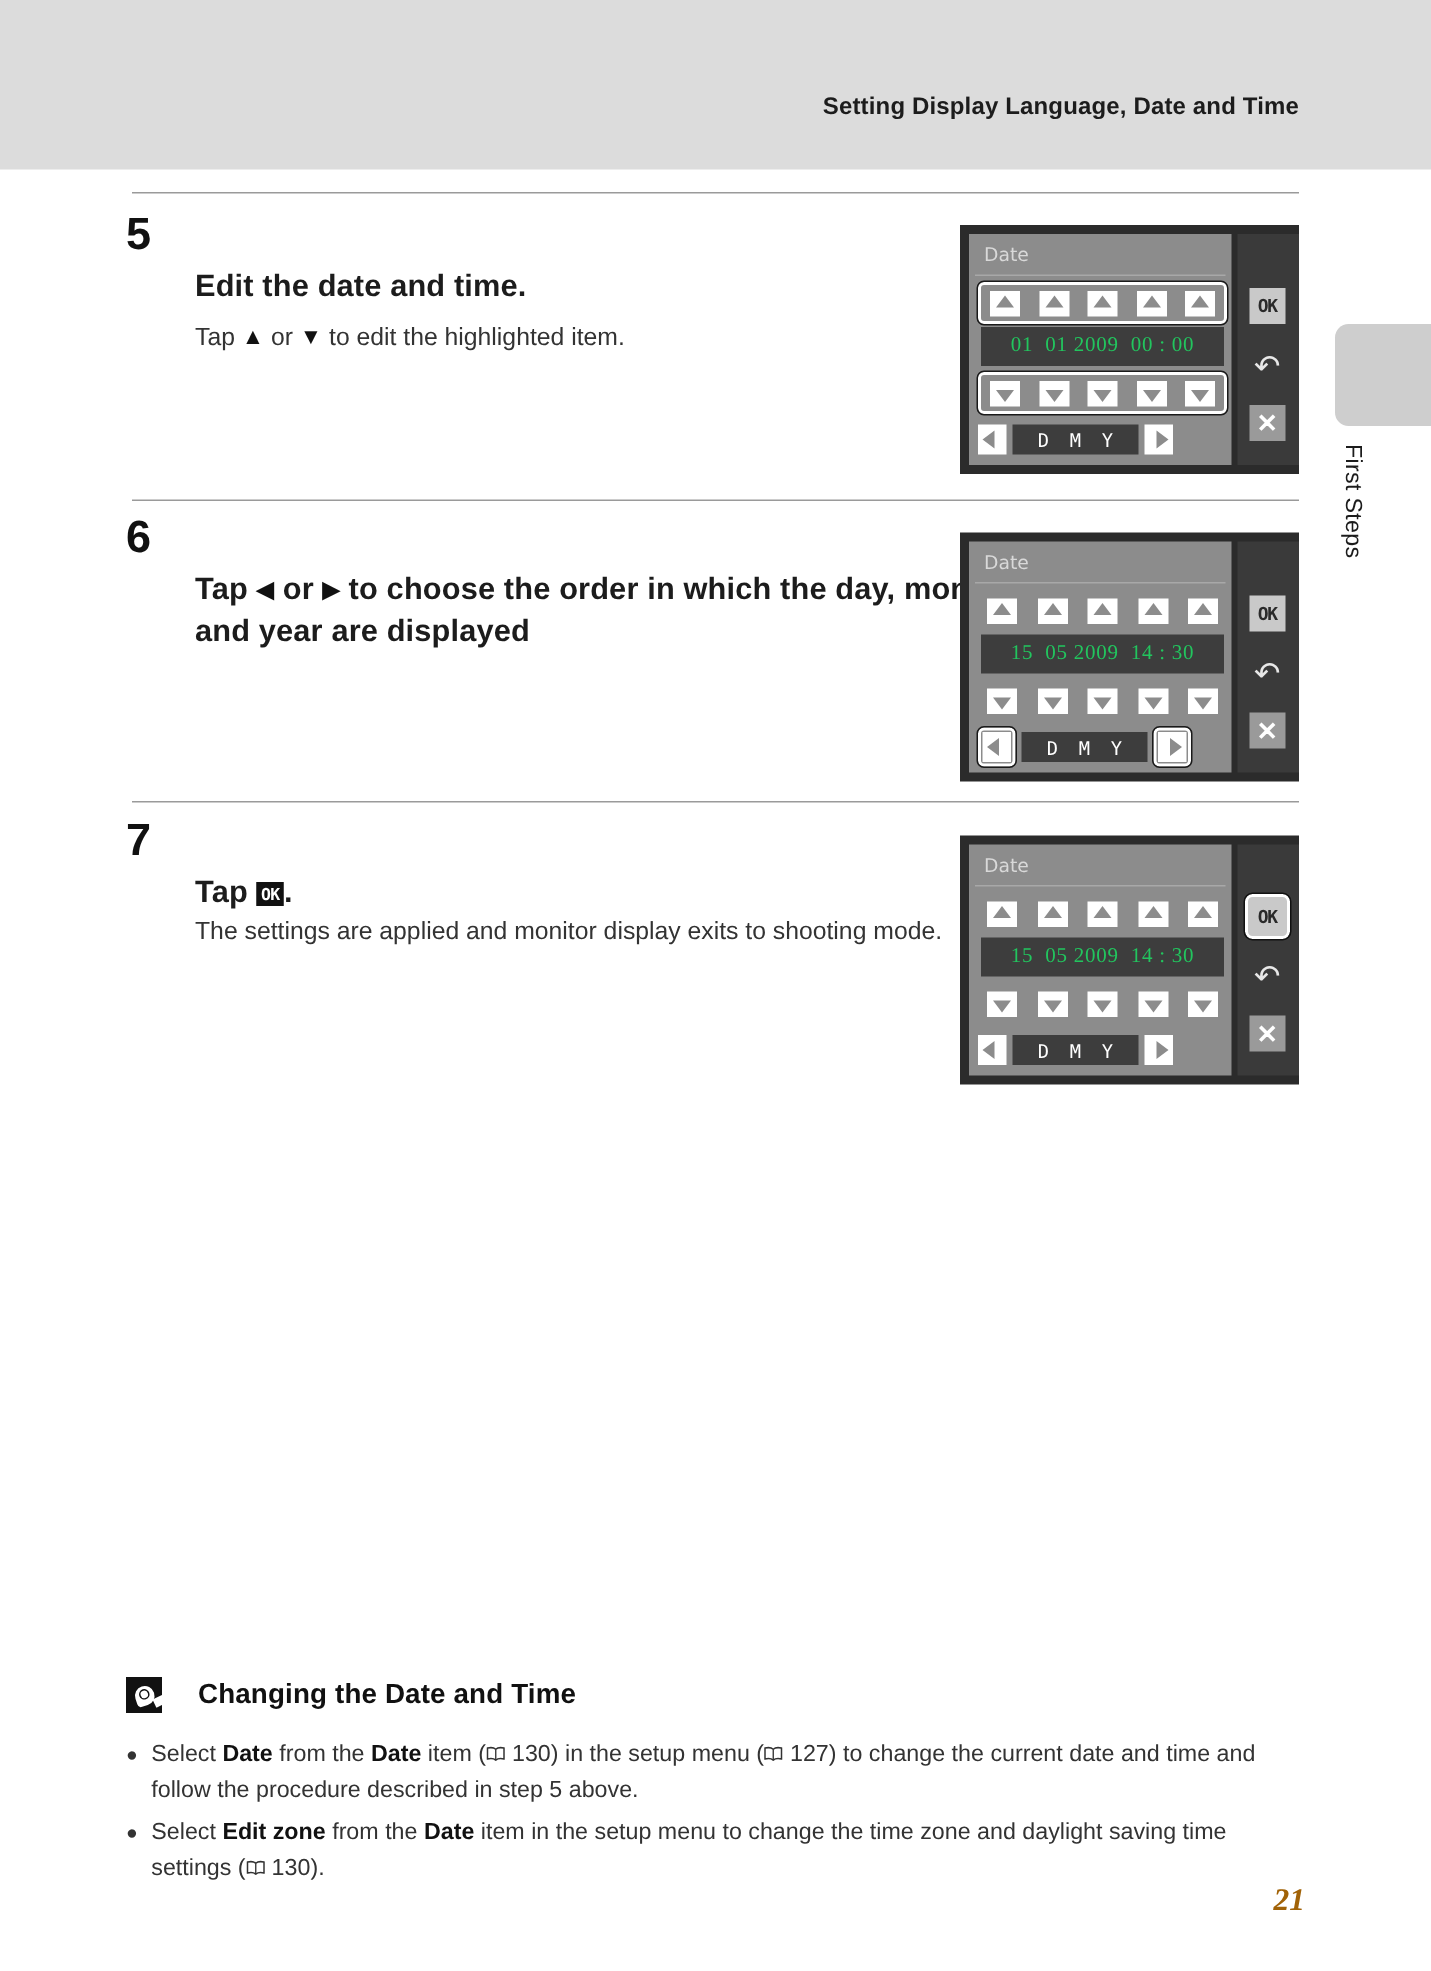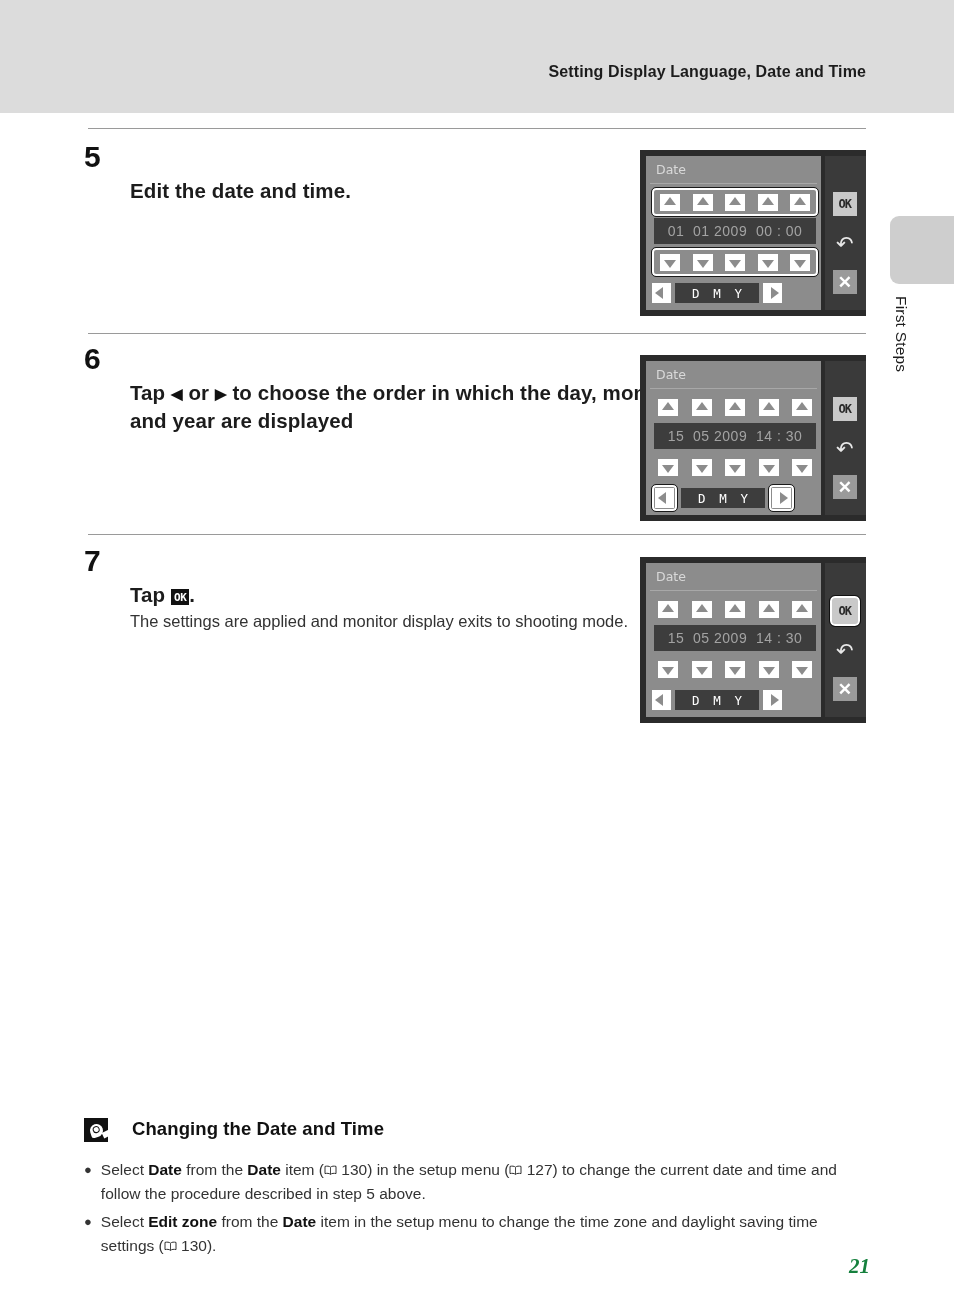--- a/index.html
+++ b/index.html
@@ -150,22 +150,22 @@
     border-left: 6px solid transparent;
     border-right: 6px solid transparent;
     border-top: 8px solid #8c8c8c;
   }
 
   
   .date-strip {
     position: absolute; left: 8px; top: 62px;
     width: 162px; height: 26px;
     background: #3d3d3d;
-    color: #a3a3a3;
-    font-family: Liberation Sans, sans-serif;
+    color: #22c55e;
+    font-family: Liberation Serif, serif;
     font-size: 14px;
     display: flex; align-items: center; justify-content: center;
     letter-spacing: .5px;
     white-space: pre;
   }
 
   
   .dmy-row {
     position: absolute; left: 6px; top: 126px;
     width: 168px; height: 22px;
@@ -272,21 +272,21 @@
   .book {
     display: inline-block; width: 13px; height: 11px;
     vertical-align: -1px; position: relative;
   }
   .book svg { display: block; }
 
   
   .page-num {
     position: absolute; right: 84px; top: 1254px;
     font-size: 21px; font-style: italic; font-weight: 700;
-    color: #15803d;
+    color: #a16207;
     font-family: "Liberation Serif", serif;
   }
 </style>
 </head>
 <body>
 
 <div class="page">
 
   <div class="header-band"></div>
   <div class="header-title">Setting Display Language, Date and Time</div>
@@ -295,20 +295,21 @@
   <div class="thumb-tab-label">First Steps</div>
 
   <div class="rule r1"></div>
   <div class="rule r2"></div>
   <div class="rule r3"></div>
 
   <div class="step" style="top:140px;">
     <div class="step-num">5</div>
     <div class="step-body">
       <div class="step-head">Edit the date and time.</div>
+      <div class="step-sub"><span>Tap </span><span class="tri up"></span><span> or </span><span class="tri down"></span><span> to edit the highlighted item.</span></div>
     </div>
   </div>
 
   <div class="cam" style="left:640px; top:150px;">
     <div class="cam-main">
       <div class="cam-title">Date</div>
       <div class="cam-title-rule"></div>
 
       <div class="arrow-row up boxed">
         <div class="abtn u"></div>

